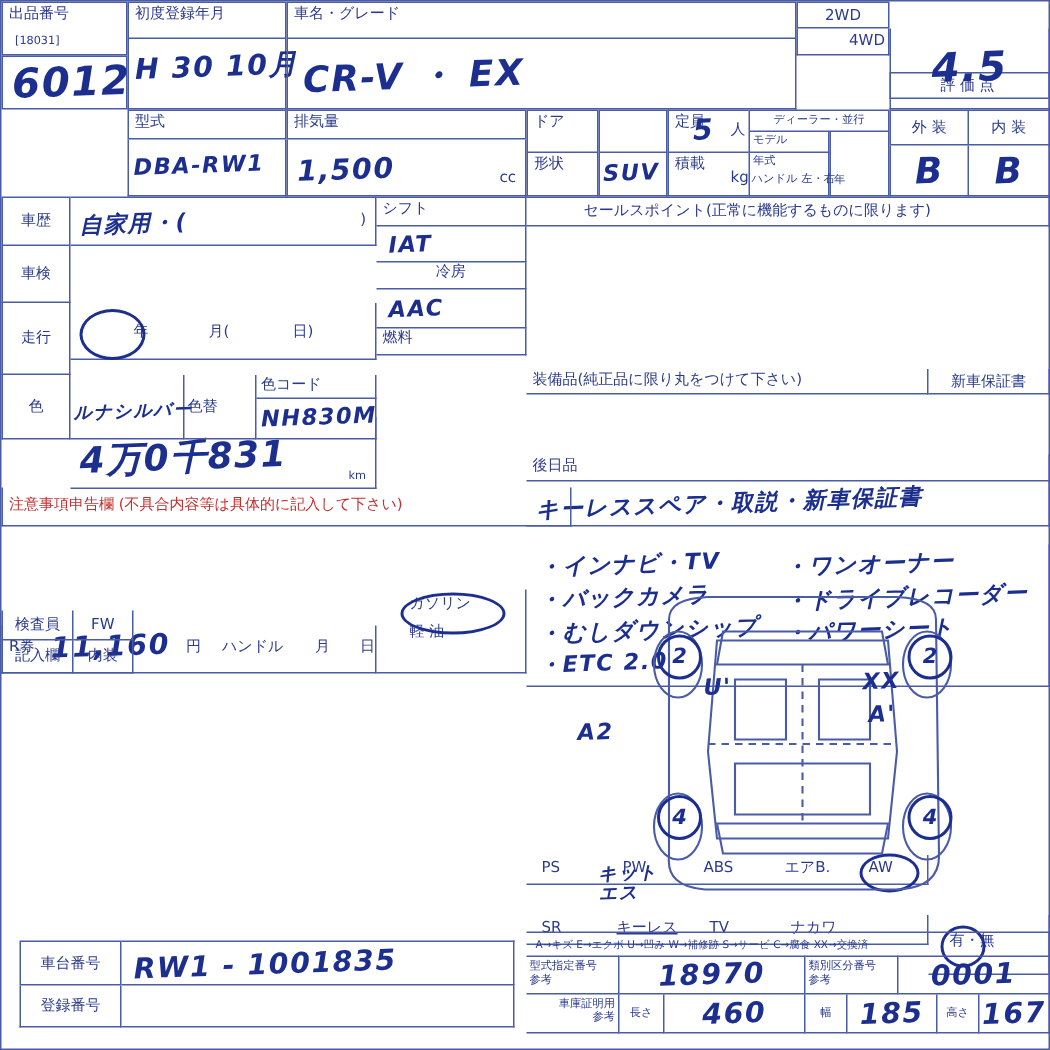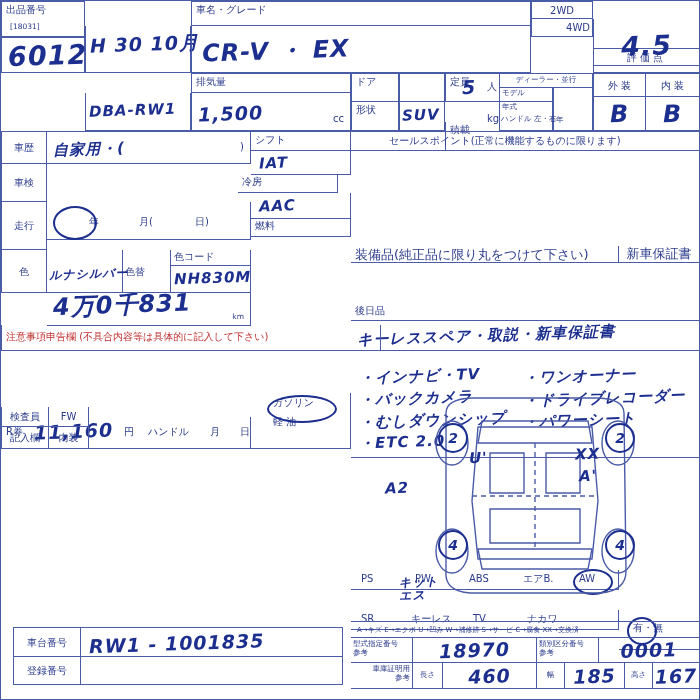--- a/index.html
+++ b/index.html
@@ -12,21 +12,21 @@
     overflow:hidden;
   }
   .sheet{
     position:absolute;inset:0;
     border:1px solid #4a5ba8;
     box-sizing:border-box;
   }
   .cell{position:absolute;box-sizing:border-box;border:1px solid #4a5ba8;}
   .noborder{border:none;}
   .lbl{font-size:10px;color:#2b3b8c;line-height:1.1;}
-  .lbl-sm{font-size:13px;color:#2b3b8c;line-height:1.1;}
+  .lbl-sm{font-size:10px;color:#2b3b8c;line-height:1.1;}
   .lbl-xs{font-size:7.5px;color:#2b3b8c;line-height:1.1;}
   .hand{
     font-family:"DejaVu Sans", sans-serif;
     color:#1c2f8f;
     font-size:19px;
     font-style:italic;
     font-weight:600;
     letter-spacing:1px;
     transform:rotate(-2deg);
     white-space:nowrap;
@@ -53,20 +53,23 @@
 <div class="sheet">
 
   <div class="cell" style="left:0;top:0;width:84px;height:36px;">
     <div class="lbl pad">出品番号</div>
     <div class="lbl-xs" style="padding-left:8px;margin-top:6px;">[18031]</div>
   </div>
   <div class="cell" style="left:0;top:36px;width:84px;height:36px;">
     <div class="hand xl" style="padding:2px 6px;">6012</div>
   </div>
 
+  <div class="cell" style="left:84px;top:0;width:106px;height:25px;">
+    <div class="lbl pad">初度登録年月</div>
+  </div>
   <div class="cell" style="left:84px;top:25px;width:106px;height:47px;border-top:none;">
     <div class="hand" style="padding:6px 4px;">H 30 10月</div>
   </div>
 
   <div class="cell" style="left:190px;top:0;width:340px;height:25px;">
     <div class="lbl pad">車名・グレード</div>
   </div>
   <div class="cell" style="left:190px;top:25px;width:340px;height:47px;border-top:none;">
     <div class="hand lg" style="padding:6px 10px;">CR-V ・ EX</div>
   </div>
@@ -78,20 +81,23 @@
     <div class="lbl ctr" style="height:100%;margin-left:32px;">4WD</div>
   </div>
 
   <div class="cell" style="left:592px;top:0;width:107px;height:18px;margin-top:47px;">
     <div class="lbl ctr" style="height:100%;letter-spacing:3px;">評価点</div>
   </div>
   <div class="cell" style="left:592px;top:18px;width:107px;height:54px;border-top:none;">
     <div class="hand xl ctr" style="height:100%;">4.5</div>
   </div>
 
+  <div class="cell" style="left:84px;top:72px;width:106px;height:20px;">
+    <div class="lbl pad">型式</div>
+  </div>
   <div class="cell" style="left:84px;top:92px;width:106px;height:38px;border-top:none;">
     <div class="hand sm" style="padding:8px 3px;">DBA-RW1</div>
   </div>
 
   <div class="cell" style="left:190px;top:72px;width:160px;height:20px;">
     <div class="lbl pad">排気量</div>
   </div>
   <div class="cell" style="left:190px;top:92px;width:160px;height:38px;border-top:none;position:relative;">
     <div class="hand" style="padding:8px 6px;">1,500</div>
     <div class="lbl" style="position:absolute;right:6px;bottom:6px;">cc</div>
@@ -106,21 +112,21 @@
 
   <div class="cell" style="left:398px;top:72px;width:46px;height:29px;"></div>
   <div class="cell" style="left:398px;top:101px;width:46px;height:29px;border-top:none;">
     <div class="hand sm" style="padding:4px 2px;">SUV</div>
   </div>
 
   <div class="cell" style="left:444px;top:72px;width:54px;height:29px;border-right:none;">
     <div class="lbl pad">定員</div>
     <div class="hand" style="position:absolute;left:16px;top:2px;">5</div>
   </div>
-  <div class="cell" style="left:444px;top:101px;width:54px;height:29px;border-top:none;border-right:none;margin-top:20px;">
+  <div class="cell" style="left:444px;top:101px;width:54px;height:29px;border-top:none;border-right:none;">
     <div class="lbl pad">積載</div>
   </div>
   <div class="cell noborder" style="left:486px;top:80px;width:20px;height:14px;">
     <div class="lbl">人</div>
   </div>
   <div class="cell noborder" style="left:486px;top:112px;width:20px;height:14px;">
     <div class="lbl">kg</div>
   </div>
 
   <div class="cell" style="left:498px;top:72px;width:94px;height:15px;">
@@ -208,21 +214,21 @@
     <div class="lbl" style="position:absolute;left:208px;top:9px;">月</div>
     <div class="lbl" style="position:absolute;left:238px;top:9px;">日</div>
   </div>
 
   <div class="cell" style="left:250px;top:130px;width:100px;height:20px;border-left:none;">
     <div class="lbl" style="padding:2px 4px;">シフト</div>
   </div>
   <div class="cell" style="left:250px;top:150px;width:100px;height:24px;border-top:none;border-left:none;">
     <div class="hand sm" style="padding:2px 8px;">IAT</div>
   </div>
-  <div class="cell" style="left:237px;top:174px;width:100px;height:18px;border-top:none;border-left:none;">
+  <div class="cell" style="left:250px;top:174px;width:100px;height:18px;border-top:none;border-left:none;text-align:center;">
     <div class="lbl" style="padding:1px 4px;">冷房</div>
   </div>
   <div class="cell" style="left:250px;top:192px;width:100px;height:26px;border-top:none;border-left:none;">
     <div class="hand sm" style="padding:3px 8px;">AAC</div>
   </div>
   <div class="cell" style="left:250px;top:218px;width:100px;height:18px;border-top:none;border-left:none;">
     <div class="lbl" style="padding:1px 4px;">燃料</div>
   </div>
   <div class="cell" style="left:250px;top:236px;width:100px;height:56px;border-top:none;border-left:none;position:relative;">
     <div class="lbl" style="padding:4px 22px;">ガソリン</div>
@@ -253,21 +259,21 @@
   <div class="cell" style="left:350px;top:262px;width:268px;height:20px;border-top:none;border-left:none;position:relative;">
     <div class="lbl" style="position:absolute;left:10px;top:3px;">PS</div>
     <div class="lbl" style="position:absolute;left:64px;top:3px;">PW</div>
     <div class="lbl" style="position:absolute;left:118px;top:3px;">ABS</div>
     <div class="lbl" style="position:absolute;left:172px;top:3px;">エアB.</div>
     <div class="lbl" style="position:absolute;left:228px;top:3px;">AW</div>
     <div class="ellipse-mark" style="left:222px;top:-1px;width:36px;height:22px;"></div>
   </div>
   <div class="cell" style="left:350px;top:282px;width:268px;height:20px;border-top:none;border-left:none;position:relative;">
     <div class="lbl" style="position:absolute;left:10px;top:3px;">SR</div>
-    <div class="lbl" style="position:absolute;left:60px;top:3px;">キーレス</div>
+    <div class="lbl" style="position:absolute;left:60px;top:3px;text-decoration:underline;">キーレス</div>
     <div class="lbl" style="position:absolute;left:122px;top:3px;">TV</div>
     <div class="lbl" style="position:absolute;left:176px;top:3px;">ナカワ</div>
   </div>
   <div class="cell" style="left:618px;top:262px;width:81px;height:40px;border-top:none;border-left:none;position:relative;">
     <div class="lbl" style="position:absolute;left:14px;top:12px;">有・無</div>
     <div class="ellipse-mark" style="left:8px;top:7px;width:26px;height:24px;"></div>
   </div>
 
   <div class="cell" style="left:350px;top:302px;width:349px;height:18px;border-top:none;border-left:none;">
     <div class="lbl" style="padding:2px 4px;">後日品</div>

